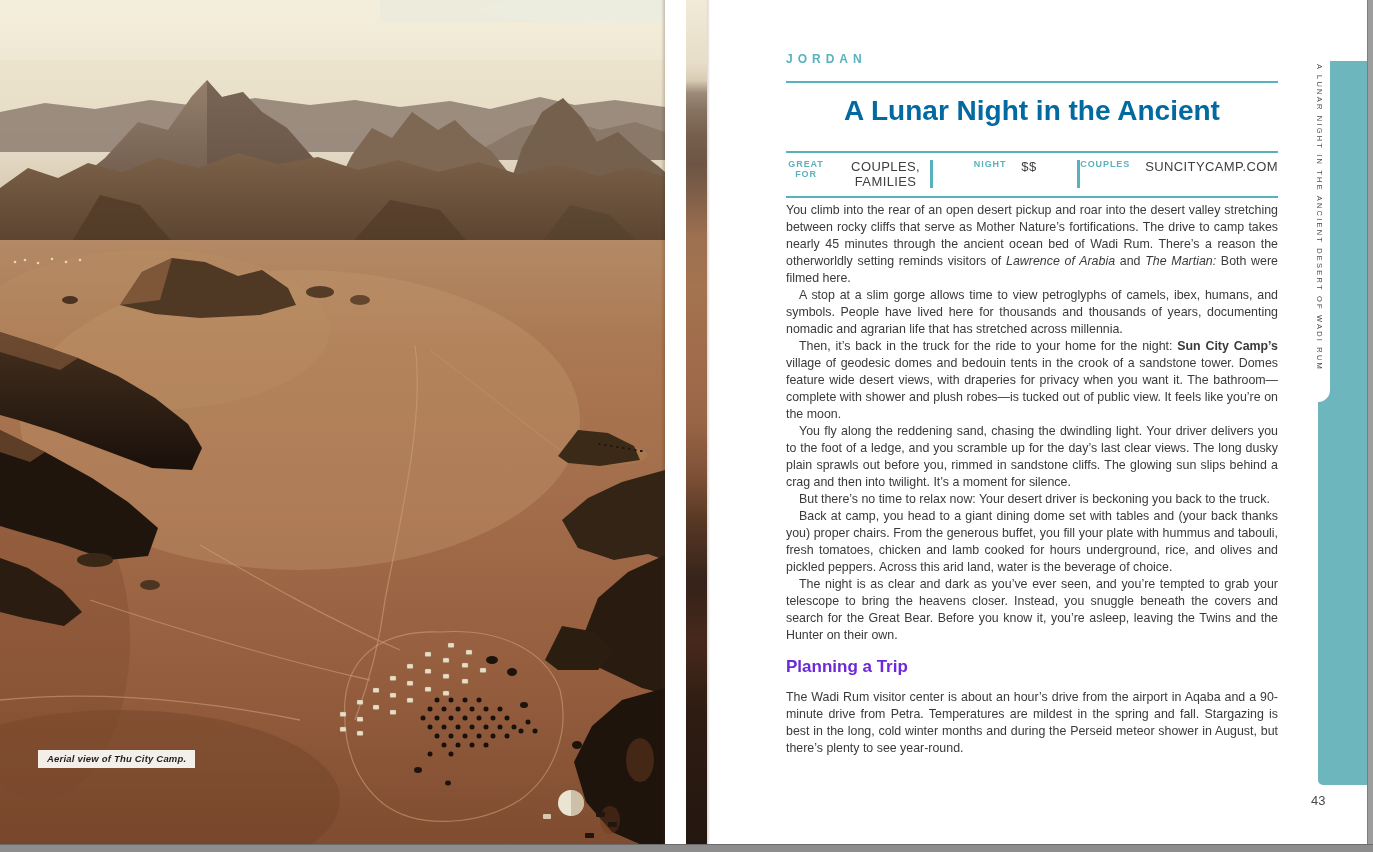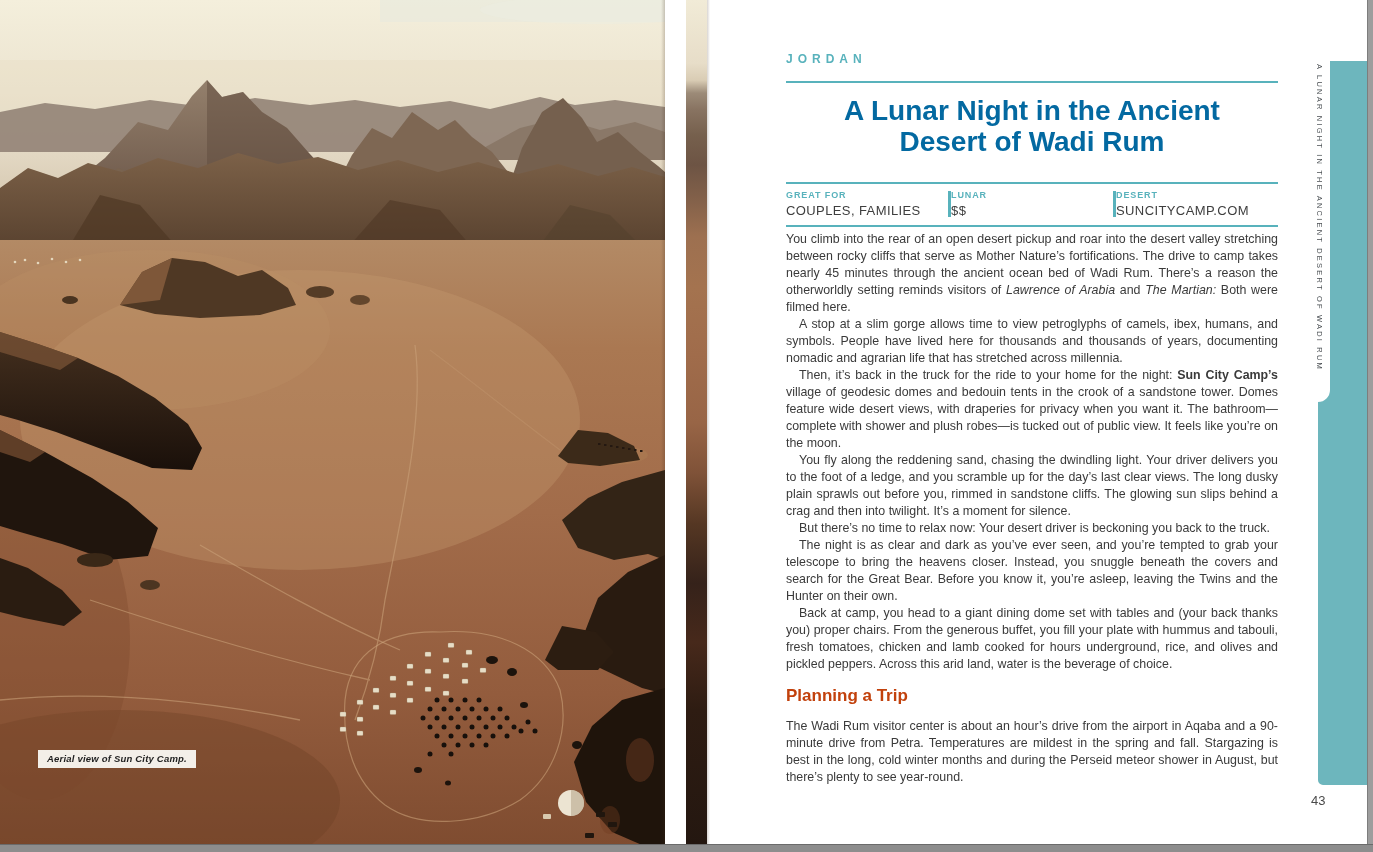--- a/index.html
+++ b/index.html
@@ -32,29 +32,29 @@
   }
   .sliver::after{content:"";position:absolute;right:-3px;top:0;width:3px;height:100%;
     background:linear-gradient(to right,rgba(60,40,25,.20),rgba(0,0,0,0));}
   
   .content{position:absolute;left:786px;top:0;width:492px;color:#3a3a3a;}
   .kicker{margin-top:52px;font-size:12px;font-weight:700;letter-spacing:5px;color:#58b2bc;}
   .rule1{margin-top:15px;height:2px;background:#58b2bc;}
   .title{margin-top:12px;text-align:center;font-size:28px;line-height:31px;font-weight:700;color:#0369a1;}
   .infobar{margin-top:25px;border-top:2px solid #58b2bc;border-bottom:2px solid #58b2bc;
     display:flex;align-items:stretch;padding:6px 0 7px 0;}
-  .infocell{flex:1;text-align:left;display:flex;flex-direction:column;justify-content:center;gap:3px;}
+  .infocell{flex:1;text-align:center;display:flex;justify-content:center;gap:15px;}
   .infolabel{font-size:9px;font-weight:700;letter-spacing:.9px;color:#58b2bc;}
   .infovalue{font-size:13px;letter-spacing:.4px;color:#3e3e3e;}
   .infodivider{width:3px;background:#58b2bc;margin:1px 0;}
   .body{margin-top:4px;font-size:12.4px;line-height:17px;}
   .bp{margin:0;text-align:justify;}
   .bp.ind{text-indent:13px;}
   .bp strong{font-weight:700;}
-  .section-head{margin:13px 0 6px 0;font-size:17px;font-weight:700;color:#c2410c;}
+  .section-head{margin:13px 0 6px 0;font-size:17px;font-weight:700;color:#6d28d9;}
   
   .tab-svg{position:absolute;left:1308px;top:0;width:65px;height:852px;}
   .vtab-text{
     position:absolute;left:1309px;top:64px;height:320px;width:15px;
     writing-mode:vertical-rl;text-orientation:mixed;
     font-size:7.5px;letter-spacing:2.2px;color:#4b5054;white-space:nowrap;
   }
   .page-num{position:absolute;left:1311px;top:793px;font-size:13px;color:#4a4a4a;}
   
   .edge-right{position:absolute;right:0;top:0;width:5px;height:852px;background:#9d9d9d;border-left:1px solid #7d7d7d;}
@@ -252,56 +252,55 @@
 
       <circle cx="571" cy="803" r="13" fill="#ece4d2"></circle>
       <path d="M571 790 A13 13 0 0 1 571 816 Z" fill="#b9a88e" opacity=".6"></path>
       <g fill="#20160e">
         <rect x="596" y="812" width="9" height="5" rx="1"></rect>
           <rect x="608" y="822" width="9" height="5" rx="1"></rect>
         <rect x="585" y="833" width="9" height="5" rx="1"></rect>
       </g>
       <rect x="543" y="814" width="8" height="5" rx="1" fill="#d8c9ae"></rect>
     </svg>
-    <div class="photo-caption">Aerial view of Sun City Camp.</div>
+    <div class="photo-caption">Aerial view of Thu City Camp.</div>
   </div>
 
   <div class="sliver"></div>
 
   <div class="content">
     <div class="kicker">JORDAN</div>
     <div class="rule1"></div>
     <div class="title">
       <div>A Lunar Night in the Ancient</div>
-      <div>Desert of Wadi Rum</div>
     </div>
     <div class="infobar">
       <div class="infocell">
         <div class="infolabel">GREAT FOR</div>
         <div class="infovalue">COUPLES, FAMILIES</div>
       </div>
       <div class="infodivider"></div>
       <div class="infocell">
-        <div class="infolabel">LUNAR</div>
+        <div class="infolabel">NIGHT</div>
         <div class="infovalue">$$</div>
       </div>
       <div class="infodivider"></div>
       <div class="infocell">
-        <div class="infolabel">DESERT</div>
+        <div class="infolabel">COUPLES</div>
         <div class="infovalue">SUNCITYCAMP.COM</div>
       </div>
     </div>
     <div class="body">
         <p class="bp">You climb into the rear of an open desert pickup and roar into the desert valley stretching between rocky cliffs that serve as Mother Nature’s fortifications. The drive to camp takes nearly 45 minutes through the ancient ocean bed of Wadi Rum. There’s a reason the otherworldly setting reminds visitors of <em>Lawrence of Arabia</em> and <em>The Martian:</em> Both were filmed here.</p>
         <p class="bp ind">A stop at a slim gorge allows time to view petroglyphs of camels, ibex, humans, and symbols. People have lived here for thousands and thousands of years, documenting nomadic and agrarian life that has stretched across millennia.</p>
         <p class="bp ind">Then, it’s back in the truck for the ride to your home for the night: <strong>Sun City Camp’s</strong> village of geodesic domes and bedouin tents in the crook of a sandstone tower. Domes feature wide desert views, with draperies for privacy when you want it. The bathroom—complete with shower and plush robes—is tucked out of public view. It feels like you’re on the moon.</p>
         <p class="bp ind">You fly along the reddening sand, chasing the dwindling light. Your driver delivers you to the foot of a ledge, and you scramble up for the day’s last clear views. The long dusky plain sprawls out before you, rimmed in sandstone cliffs. The glowing sun slips behind a crag and then into twilight. It’s a moment for silence.</p>
         <p class="bp ind">But there’s no time to relax now: Your desert driver is beckoning you back to the truck.</p>
+        <p class="bp ind">Back at camp, you head to a giant dining dome set with tables and (your back thanks you) proper chairs. From the generous buffet, you fill your plate with hummus and tabouli, fresh tomatoes, chicken and lamb cooked for hours underground, rice, and olives and pickled peppers. Across this arid land, water is the beverage of choice.</p>
         <p class="bp ind">The night is as clear and dark as you’ve ever seen, and you’re tempted to grab your telescope to bring the heavens closer. Instead, you snuggle beneath the covers and search for the Great Bear. Before you know it, you’re asleep, leaving the Twins and the Hunter on their own.</p>
-        <p class="bp ind">Back at camp, you head to a giant dining dome set with tables and (your back thanks you) proper chairs. From the generous buffet, you fill your plate with hummus and tabouli, fresh tomatoes, chicken and lamb cooked for hours underground, rice, and olives and pickled peppers. Across this arid land, water is the beverage of choice.</p>
       </div>
     <div class="section-head">Planning a Trip</div>
     <div class="body" style="margin-top:12px">
         <p class="bp">The Wadi Rum visitor center is about an hour’s drive from the airport in Aqaba and a 90-minute drive from Petra. Temperatures are mildest in the spring and fall. Stargazing is best in the long, cold winter months and during the Perseid meteor shower in August, but there’s plenty to see year-round.</p>
       </div>
   </div>
 
   <svg class="tab-svg" viewBox="1308 0 65 852">
     <path d="M1330 61 H1368 V785 H1323 A5 5 0 0 1 1318 780 V402 A12 12 0 0 0 1330 390 Z" fill="#6db6bd"></path>
   </svg>

